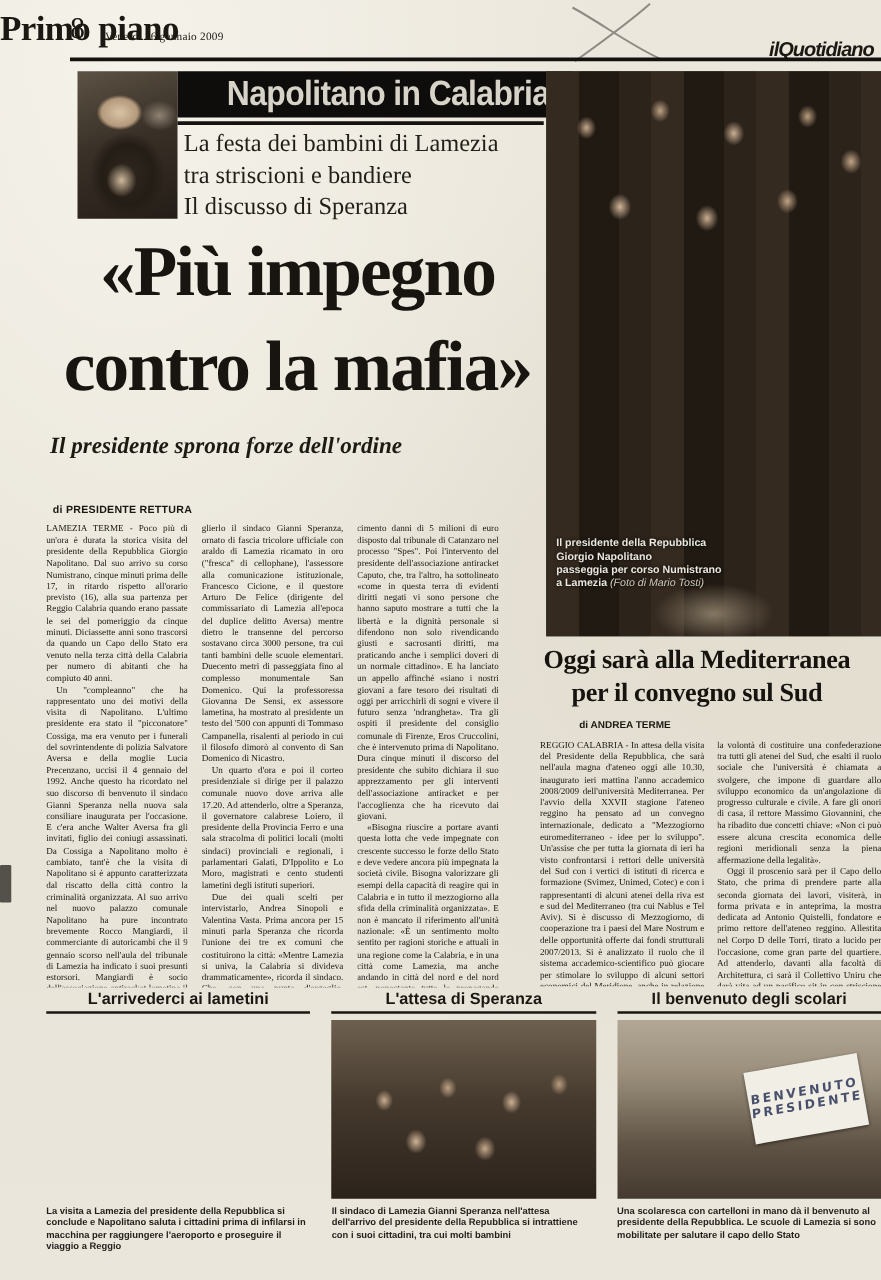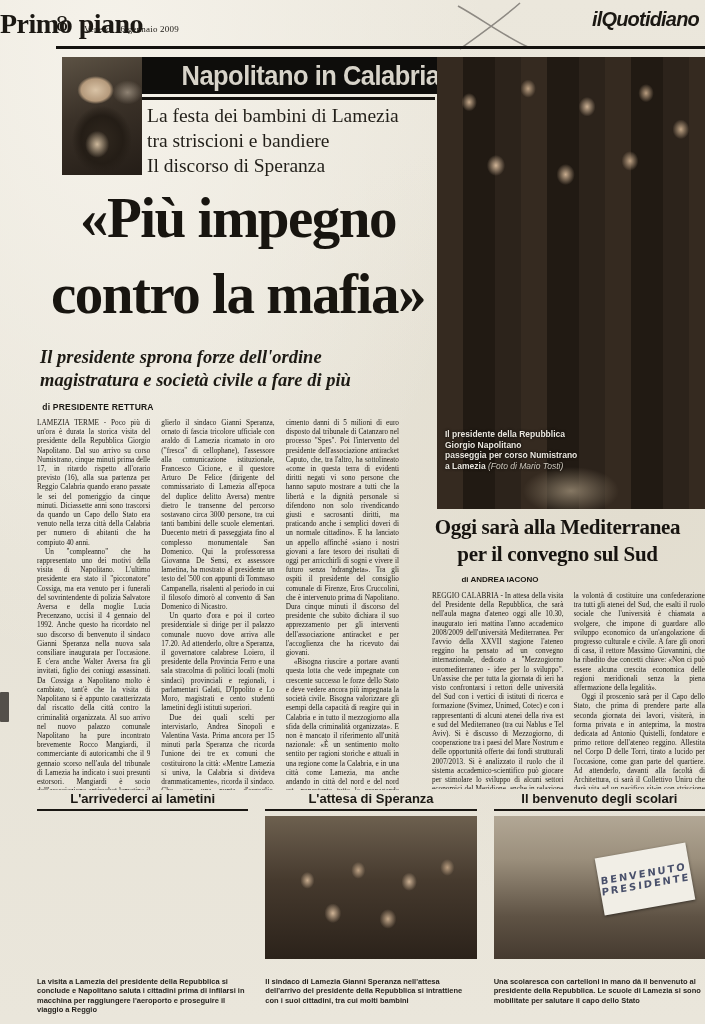--- a/index.html
+++ b/index.html
@@ -8,21 +8,21 @@
     background:
       radial-gradient(ellipse at 15% 5%, #f5f2ea 0%, rgba(245,242,234,0) 45%),
       radial-gradient(ellipse at 90% 50%, #e2ddcf 0%, rgba(226,221,207,0) 55%),
       linear-gradient(180deg,#ebe7dc 0%,#e7e3d7 55%,#eae6db 100%);}
   .abs{position:absolute;}
 
   
   .page-number{left:56px;top:10px;font-size:24px;font-weight:normal;}
   .page-date{left:84px;top:24px;font-size:9px;letter-spacing:.2px;}
   .section-title{left:0;right:0;top:8px;text-align:left;font-size:28px;font-weight:bold;letter-spacing:-.5px;}
-  .masthead{right:6px;top:8px;font-family:"Liberation Sans",sans-serif;font-weight:bold;font-style:italic;font-size:20px;letter-spacing:-.8px;}
+  .masthead{right:6px;top:32px;font-family:"Liberation Sans",sans-serif;font-weight:bold;font-style:italic;font-size:16px;letter-spacing:-.8px;}
   .header-rule{left:56px;right:0;top:46px;height:3px;background:#14120f;}
   .pen-x{left:450px;top:0;width:84px;height:52px;opacity:.75;}
 
   
   .portrait-photo{left:62px;top:57px;width:80px;height:118px;
     background:
       radial-gradient(ellipse 26px 20px at 42% 28%, #d9c3a6 0%, #b59a7c 55%, rgba(0,0,0,0) 70%),
       radial-gradient(ellipse 10px 6px at 42% 24%, #efe7d8 0%, rgba(0,0,0,0) 80%),
       radial-gradient(ellipse 16px 18px at 44% 74%, #cdb89b 0%, rgba(0,0,0,0) 75%),
       radial-gradient(ellipse 30px 34px at 50% 70%, #30281f 0%, #241d16 70%, rgba(0,0,0,0) 100%),
@@ -92,21 +92,21 @@
       radial-gradient(ellipse 12px 14px at 32% 68%, #d0b496 0%, rgba(0,0,0,0) 70%),
       radial-gradient(ellipse 12px 14px at 58% 72%, #c4a88a 0%, rgba(0,0,0,0) 70%),
       linear-gradient(180deg,#6d604f 0%,#463a2e 45%,#2b221a 100%);}
   .photo-b{background:
       linear-gradient(180deg,#b2a795 0%,#9b8f7c 30%,#5f5345 70%,#453a2f 100%);}
   .placard{position:absolute;right:14px;top:34px;width:92px;height:58px;background:#f1eee6;
     transform:rotate(-10deg);box-shadow:0 1px 3px rgba(0,0,0,.5);
     display:flex;flex-direction:column;align-items:center;justify-content:center;}
   .placard span{font-family:"DejaVu Sans",sans-serif;font-weight:bold;font-size:10px;
     letter-spacing:2px;color:#49506b;transform:skewX(-6deg);}
-  .bottom-caption{margin-top:18px;font-family:"Liberation Sans",sans-serif;font-weight:bold;
+  .bottom-caption{margin-top:5px;font-family:"Liberation Sans",sans-serif;font-weight:bold;
     font-size:7.5px;line-height:9.3px;color:#221f1a;text-align:left;}
 
   .scan-smudge{left:0;top:692px;width:9px;height:30px;background:#2e2b27;opacity:.8;border-radius:1px;}
 </style>
 </head>
 <body>
 
 <div class="page">
 
   <div class="abs page-number">8</div>
@@ -120,42 +120,41 @@
   <div class="abs header-rule"></div>
 
   <div class="abs portrait-photo"></div>
   <div class="abs kicker-banner">
     <span>Napolitano in Calabria</span>
   </div>
   <div class="abs kicker-rule"></div>
   <div class="abs kicker-subhead">
     <div>La festa dei bambini di Lamezia</div>
     <div>tra striscioni e bandiere</div>
-    <div>Il discorso di Speranza</div>
+    <div>Il discusso di Speranza</div>
   </div>
 
   <div class="abs main-photo">
     <div class="main-photo-caption">
       <div>Il presidente della Repubblica</div>
       <div>Giorgio Napolitano</div>
       <div>passeggia per corso Numistrano</div>
       <div>
         <span>a Lamezia</span>
         <span class="credit">(Foto di Mario Tosti)</span>
       </div>
     </div>
   </div>
 
   <div class="abs headline">
     <div>«Più impegno</div>
     <div>contro la mafia»</div>
   </div>
   <div class="abs deck">
     <div>Il presidente sprona forze dell'ordine</div>
-    <div>magistratura e società civile a fare di più</div>
   </div>
   <div class="abs byline-main">di PRESIDENTE RETTURA</div>
 
   <div class="abs main-columns">
     <div class="col">
       <p>LAMEZIA TERME - Poco più di un'ora è durata la storica visita del presidente della Repubblica Giorgio Napolitano. Dal suo arrivo su corso Numistrano, cinque minuti prima delle 17, in ritardo rispetto all'orario previsto (16), alla sua partenza per Reggio Calabria quando erano passate le sei del pomeriggio da cinque minuti. Diciassette anni sono trascorsi da quando un Capo dello Stato era venuto nella terza città della Calabria per numero di abitanti che ha compiuto 40 anni.</p>
       <p>Un "compleanno" che ha rappresentato uno dei motivi della visita di Napolitano. L'ultimo presidente era stato il "picconatore" Cossiga, ma era venuto per i funerali del sovrintendente di polizia Salvatore Aversa e della moglie Lucia Precenzano, uccisi il 4 gennaio del 1992. Anche questo ha ricordato nel suo discorso di benvenuto il sindaco Gianni Speranza nella nuova sala consiliare inaugurata per l'occasione. E c'era anche Walter Aversa fra gli invitati, figlio dei coniugi assassinati. Da Cossiga a Napolitano molto è cambiato, tant'è che la visita di Napolitano si è appunto caratterizzata dal riscatto della città contro la criminalità organizzata. Al suo arrivo nel nuovo palazzo comunale Napolitano ha pure incontrato brevemente Rocco Mangiardi, il commerciante di autoricambi che il 9 gennaio scorso nell'aula del tribunale di Lamezia ha indicato i suoi presunti estorsori. Mangiardi è socio dell'associazione antiracket lametina il cui presidente, Armando Caputo, è intervenuto nella sala davanti a Napolitano che lo ascoltava con grande interesse. La tappa lametina del presidente, dopo tre ore di sosta al Grand Hotel Lamezia, è iniziata dal salotto della città: corso Numistrano. Ad acco-</p>
     </div>
     <div class="col">
       <p>glierlo il sindaco Gianni Speranza, ornato di fascia tricolore ufficiale con araldo di Lamezia ricamato in oro ("fresca" di cellophane), l'assessore alla comunicazione istituzionale, Francesco Cicione, e il questore Arturo De Felice (dirigente del commissariato di Lamezia all'epoca del duplice delitto Aversa) mentre dietro le transenne del percorso sostavano circa 3000 persone, tra cui tanti bambini delle scuole elementari. Duecento metri di passeggiata fino al complesso monumentale San Domenico. Qui la professoressa Giovanna De Sensi, ex assessore lametina, ha mostrato al presidente un testo del '500 con appunti di Tommaso Campanella, risalenti al periodo in cui il filosofo dimorò al convento di San Domenico di Nicastro.</p>
@@ -165,21 +164,21 @@
     <div class="col">
       <p>cimento danni di 5 milioni di euro disposto dal tribunale di Catanzaro nel processo "Spes". Poi l'intervento del presidente dell'associazione antiracket Caputo, che, tra l'altro, ha sottolineato «come in questa terra di evidenti diritti negati vi sono persone che hanno saputo mostrare a tutti che la libertà e la dignità personale si difendono non solo rivendicando giusti e sacrosanti diritti, ma praticando anche i semplici doveri di un normale cittadino». E ha lanciato un appello affinché «siano i nostri giovani a fare tesoro dei risultati di oggi per arricchirli di sogni e vivere il futuro senza 'ndrangheta». Tra gli ospiti il presidente del consiglio comunale di Firenze, Eros Cruccolini, che è intervenuto prima di Napolitano. Dura cinque minuti il discorso del presidente che subito dichiara il suo apprezzamento per gli interventi dell'associazione antiracket e per l'accoglienza che ha ricevuto dai giovani.</p>
       <p>«Bisogna riuscire a portare avanti questa lotta che vede impegnate con crescente successo le forze dello Stato e deve vedere ancora più impegnata la società civile. Bisogna valorizzare gli esempi della capacità di reagire qui in Calabria e in tutto il mezzogiorno alla sfida della criminalità organizzata». E non è mancato il riferimento all'unità nazionale: «È un sentimento molto sentito per ragioni storiche e attuali in una regione come la Calabria, e in una città come Lamezia, ma anche andando in città del nord e del nord est, nonostante tutte le propagande talvolta devianti e mistificatrici, ho trovato anche lì un senso forte di quanto sia essenziale l'essere uniti noi italiani, e saper guardare al nostro comune destino». Napolitano, prima di andare via, scopre una targa in ricordo della sua visita. Da ieri, Lamezia, città giovane, forse è cresciuta.</p>
     </div>
   </div>
 
   <div class="abs sec-headline">
     <div>Oggi sarà alla Mediterranea</div>
     <div>per il convegno sul Sud</div>
   </div>
-  <div class="abs byline-sec">di ANDREA IACONO</div>
+  <div class="abs byline-sec">di ANDREA TERME</div>
   <div class="abs sec-columns">
     <div class="col">
       <p>REGGIO CALABRIA - In attesa della visita del Presidente della Repubblica, che sarà nell'aula magna d'ateneo oggi alle 10.30, inaugurato ieri mattina l'anno accademico 2008/2009 dell'università Mediterranea. Per l'avvio della XXVII stagione l'ateneo reggino ha pensato ad un convegno internazionale, dedicato a "Mezzogiorno euromediterraneo - idee per lo sviluppo". Un'assise che per tutta la giornata di ieri ha visto confrontarsi i rettori delle università del Sud con i vertici di istituti di ricerca e formazione (Svimez, Unimed, Cotec) e con i rappresentanti di alcuni atenei della riva est e sud del Mediterraneo (tra cui Nablus e Tel Aviv). Si è discusso di Mezzogiorno, di cooperazione tra i paesi del Mare Nostrum e delle opportunità offerte dai fondi strutturali 2007/2013. Si è analizzato il ruolo che il sistema accademico-scientifico può giocare per stimolare lo sviluppo di alcuni settori economici del Meridione, anche in relazione ai rapporti con i paesi del bacino del Mediterraneo. È emersa</p>
     </div>
     <div class="col">
       <p>la volontà di costituire una confederazione tra tutti gli atenei del Sud, che esalti il ruolo sociale che l'università è chiamata a svolgere, che impone di guardare allo sviluppo economico da un'angolazione di progresso culturale e civile. A fare gli onori di casa, il rettore Massimo Giovannini, che ha ribadito due concetti chiave: «Non ci può essere alcuna crescita economica delle regioni meridionali senza la piena affermazione della legalità».</p>
       <p>Oggi il proscenio sarà per il Capo dello Stato, che prima di prendere parte alla seconda giornata dei lavori, visiterà, in forma privata e in anteprima, la mostra dedicata ad Antonio Quistelli, fondatore e primo rettore dell'ateneo reggino. Allestita nel Corpo D delle Torri, tirato a lucido per l'occasione, come gran parte del quartiere. Ad attenderlo, davanti alla facoltà di Architettura, ci sarà il Collettivo Uniru che darà vita ad un pacifico sit-in con striscione e lettera da recapitare all'inquilino del Colle. Sarà il capo scorta a farsi consegnare la missiva in cui vengono denunciati i mali del sistema universitario.</p>
     </div>
   </div>
 

